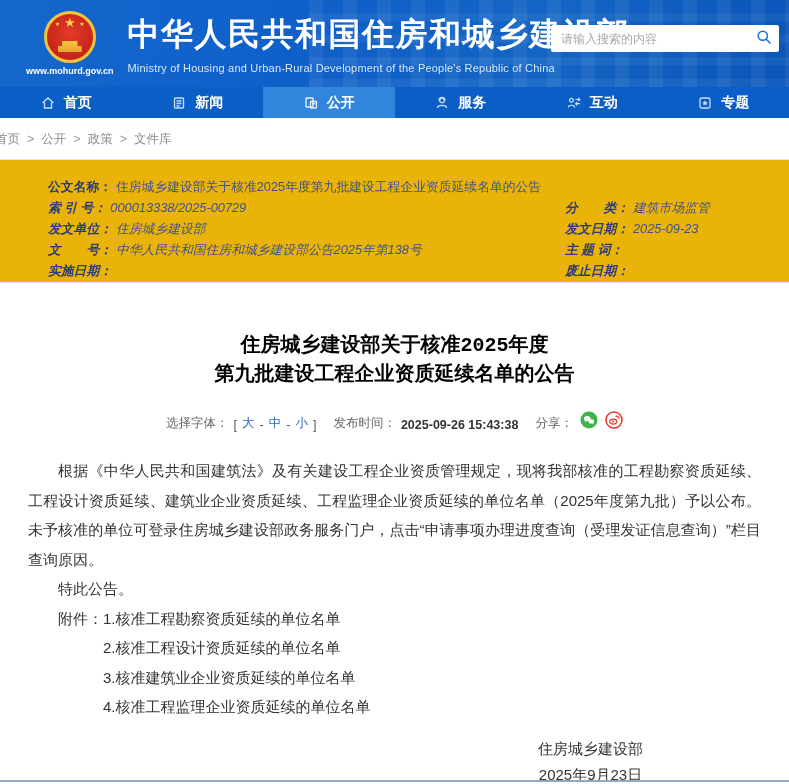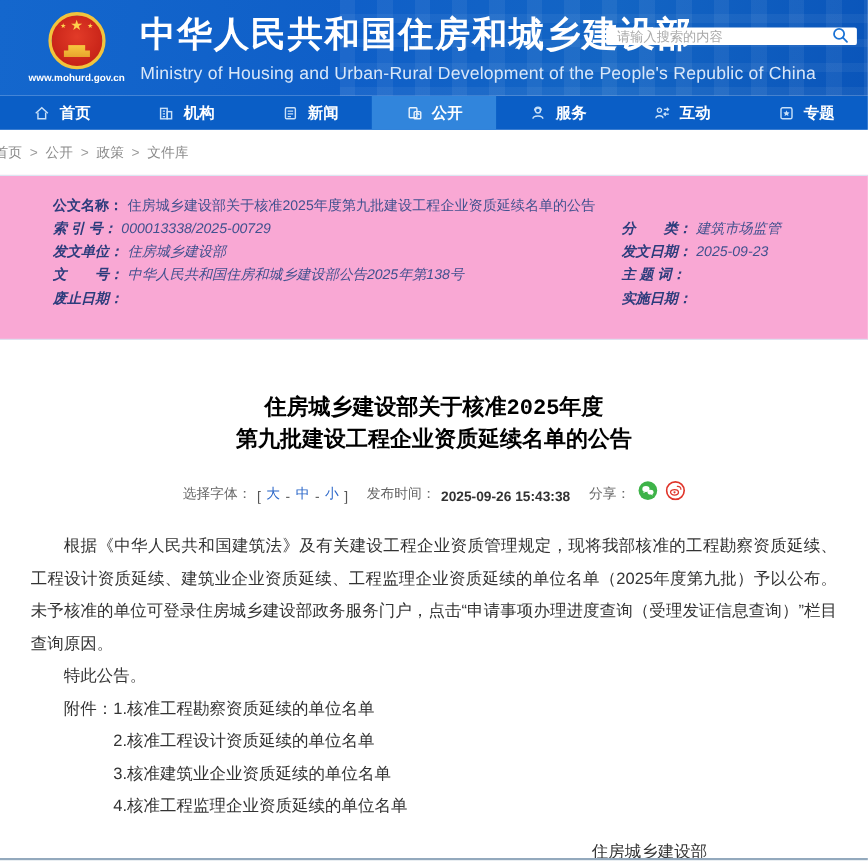--- a/index.html
+++ b/index.html
@@ -30,24 +30,24 @@
   .em-star { position:absolute; top:2px; left:50%; transform:translateX(-50%); color:#ffd24d; font-size:13px; line-height:13px; }
   .em-star-s { position:absolute; color:#ffd24d; font-size:6px; line-height:6px; }
   .em-gate {
     position:absolute; bottom:8px; left:50%; transform:translateX(-50%);
     width:24px; height:11px; background:linear-gradient(#f7c83f,#e8a42c);
     clip-path:polygon(0 100%,0 45%,18% 45%,18% 0,82% 0,82% 45%,100% 45%,100% 100%);
   }
   .site-url { color:#fff; font-size:9px; font-weight:bold; margin-top:3px; white-space:nowrap; }
   .site-titles { margin-left:14px; position:relative; z-index:2; }
   .site-title { color:#fff; font-size:32px; font-weight:bold; letter-spacing:1.5px; }
-  .site-subtitle { color:#d9e7f8; font-size:16px; margin-top:5px; letter-spacing:0.2px; }
+  .site-subtitle { color:#d9e7f8; font-size:11px; margin-top:5px; letter-spacing:0.2px; }
 
   .search-box {
-    position:absolute; right:10px; top:25px; width:228px; height:16px;
+    position:absolute; right:10px; top:25px; width:228px; height:27px;
     background:#fff; border-radius:2px; display:flex; align-items:center; z-index:3;
   }
   .search-box input {
     flex:1; border:none; outline:none; font-size:12px; padding:0 6px 0 10px;
     color:#333; background:transparent; font-family:inherit;
   }
   .search-box input::placeholder { color:#a9a9a9; }
   .search-btn { width:30px; height:28px; border:none; background:transparent; cursor:pointer; display:flex; align-items:center; justify-content:center; padding:0; }
 
   
@@ -59,21 +59,21 @@
   .nav-item.active { background:#3185dc; }
   .nav-icon { display:flex; }
 
   
   .breadcrumb { padding:13px 0 11px; font-size:12.5px; color:#8a8a8a; margin-left:-5px; }
   .crumb { cursor:pointer; }
   .crumb-sep { margin:0 7px; color:#9a9a9a; }
 
   
   .meta-panel {
-    height:150px; background:#f9a8d4; border-top:1px solid #dbe6f2; border-bottom:1px solid #dbe6f2;
+    height:124px; background:#eab308; border-top:1px solid #dbe6f2; border-bottom:1px solid #dbe6f2;
     padding:16px 0 0 48px; font-size:12.8px;
   }
   .meta-row { line-height:21px; white-space:nowrap; overflow:hidden; }
   .meta-cols { display:grid; grid-template-columns:517px 1fr;font-style:italic; }
   .meta-label { font-weight:bold; color:#2c3c7c; }
   .meta-value { color:#41518f; margin-left:4px; }
 
   
   .article-title { text-align:center; margin-top:48px; font-size:20px; line-height:29px; font-weight:bold; color:#000;font-family:Liberation Mono, monospace; }
   .article-meta {
@@ -134,30 +134,20 @@
       <svg width="16" height="16" viewBox="0 0 16 16" fill="none" stroke="#c8e0f8" stroke-width="1.3">
         <path d="M2.5 8 L8 3 L13.5 8"></path>
           <path d="M4.5 7.2 V13 H11.5 V7.2"></path>
       </svg>
       </span>
     <span>首页</span>
   </div>
   <div class="nav-item">
     <span class="nav-icon">
       <svg width="16" height="16" viewBox="0 0 16 16" fill="none" stroke="#c8e0f8" stroke-width="1.3">
-        <rect x="3" y="3.5" width="6" height="9.5"></rect>
-          <rect x="9" y="6.5" width="4" height="6.5"></rect>
-        <path d="M5 6h2 M5 8.5h2 M5 11h2"></path>
-      </svg>
-      </span>
-    <span>机构</span>
-  </div>
-  <div class="nav-item">
-    <span class="nav-icon">
-      <svg width="16" height="16" viewBox="0 0 16 16" fill="none" stroke="#c8e0f8" stroke-width="1.3">
         <rect x="3.5" y="3" width="9" height="10" rx="1"></rect>
         <path d="M5.5 6h5 M5.5 8.5h5 M5.5 11h3"></path>
       </svg>
       </span>
     <span>新闻</span>
   </div>
   <div class="nav-item active">
     <span class="nav-icon">
       <svg width="16" height="16" viewBox="0 0 16 16" fill="none" stroke="#e8f2fc" stroke-width="1.3">
         <rect x="3" y="3" width="7" height="9" rx="0.8"></rect>
@@ -220,24 +210,24 @@
     <div class="meta-row">
       <span class="meta-label">发文日期：</span><span class="meta-value">2025-09-23</span>
     </div>
     <div class="meta-row">
       <span class="meta-label">文　　号：</span><span class="meta-value">中华人民共和国住房和城乡建设部公告2025年第138号</span>
     </div>
     <div class="meta-row">
       <span class="meta-label">主 题 词：</span><span class="meta-value"></span>
     </div>
     <div class="meta-row">
+      <span class="meta-label">实施日期：</span><span class="meta-value"></span>
+    </div>
+    <div class="meta-row">
       <span class="meta-label">废止日期：</span><span class="meta-value"></span>
-    </div>
-    <div class="meta-row">
-      <span class="meta-label">实施日期：</span><span class="meta-value"></span>
     </div>
   </div>
 </div>
 
 <div class="article-title">
   <div>住房城乡建设部关于核准2025年度</div>
   <div>第九批建设工程企业资质延续名单的公告</div>
 </div>
 
 <div class="article-meta">

